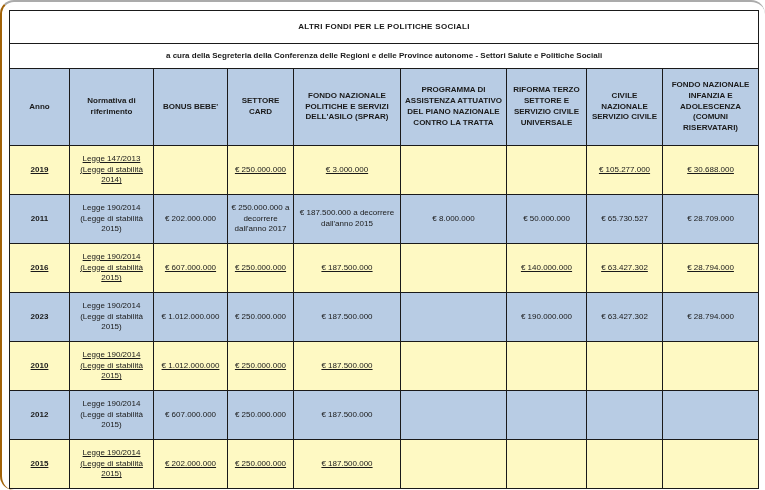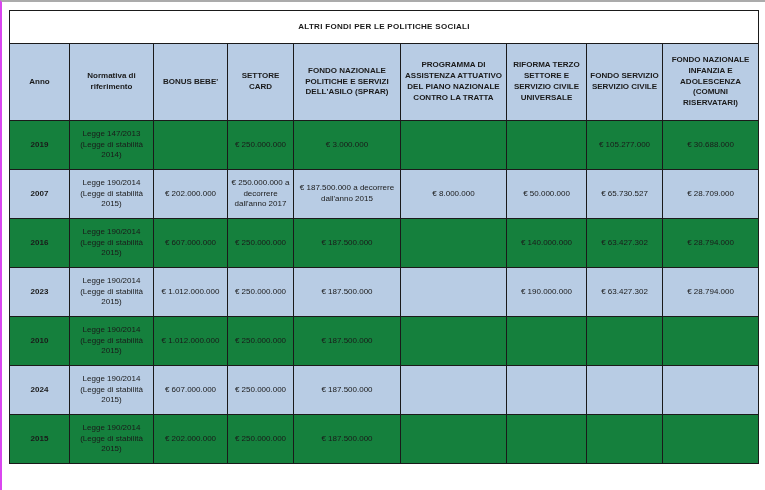--- a/index.html
+++ b/index.html
@@ -9,23 +9,24 @@
     width: 765px;
     height: 490px;
     font-family: "Liberation Sans", "DejaVu Sans", sans-serif;
     color: #1a1a1a;
     box-sizing: border-box;
   }
   .page {
     width: 765px;
     height: 490px;
     border-top: 2px solid #ababab;
-    border-left: 2px solid #d946ef;
+    border-left: 2px solid #a16207;
     box-sizing: border-box;
     background: #ffffff;
+    border-radius: 14px;
   }
   table.main {
     border-collapse: collapse;
     table-layout: fixed;
     margin: 8px 0 0 7px;
     width: 749px;
   }
   table.main td, table.main th {
     border: 1px solid #1a1a1a;
     padding: 2px 3px;
@@ -49,21 +50,21 @@
     font-size: 8.5px;
     height: 20px;
   }
   tr.header-row th {
     background: #b8cce4;
     font-weight: bold;
     font-size: 8px;
     height: 72px;
   }
   tr.data-row td { height: 44px; }
-  tr.row-light td { background: #15803d; }
+  tr.row-light td { background: #fef9c3; text-decoration: underline; }
   tr.row-dark  td { background: #b8cce4; }
   td.year-cell { font-weight: bold; }
   
   col.c0 { width: 60px; }
   col.c1 { width: 84px; }
   col.c2 { width: 74px; }
   col.c3 { width: 66px; }
   col.c4 { width: 107px; }
   col.c5 { width: 106px; }
   col.c6 { width: 80px; }
@@ -83,45 +84,48 @@
         <col class="c4">
       <col class="c5">
         <col class="c6">
         <col class="c7">
         <col class="c8">
     </colgroup>
     <tbody>
       <tr>
         <td class="title-cell" colspan="9">ALTRI FONDI PER LE POLITICHE SOCIALI</td>
       </tr>
+      <tr>
+        <td class="subtitle-cell" colspan="9">a cura della Segreteria della Conferenza delle Regioni e delle Province autonome - Settori Salute e Politiche Sociali</td>
+      </tr>
       <tr class="header-row">
         <th>Anno</th>
         <th>Normativa di riferimento</th>
         <th>BONUS BEBE'</th>
         <th>SETTORE CARD</th>
         <th>FONDO NAZIONALE POLITICHE E SERVIZI DELL'ASILO (SPRAR)</th>
         <th>PROGRAMMA DI ASSISTENZA ATTUATIVO DEL PIANO NAZIONALE CONTRO LA TRATTA</th>
         <th>RIFORMA TERZO SETTORE E SERVIZIO CIVILE UNIVERSALE</th>
-        <th>FONDO SERVIZIO SERVIZIO CIVILE</th>
+        <th>CIVILE NAZIONALE SERVIZIO CIVILE</th>
         <th>FONDO NAZIONALE INFANZIA E ADOLESCENZA (COMUNI RISERVATARI)</th>
       </tr>
 
     <tr class="data-row row-light">
           <td class="year-cell">2019</td>
           <td>Legge 147/2013 (Legge di stabilità 2014)</td>
           <td></td>
           <td>€ 250.000.000</td>
           <td>€ 3.000.000</td>
           <td></td>
           <td></td>
           <td>€ 105.277.000</td>
           <td>€ 30.688.000</td>
         </tr>
         <tr class="data-row row-dark">
-          <td class="year-cell">2007</td>
+          <td class="year-cell">2011</td>
           <td>Legge 190/2014 (Legge di stabilità 2015)</td>
           <td>€ 202.000.000</td>
           <td>€ 250.000.000 a decorrere dall'anno 2017</td>
           <td>€ 187.500.000 a decorrere dall'anno 2015</td>
           <td>€ 8.000.000</td>
           <td>€ 50.000.000</td>
           <td>€ 65.730.527</td>
           <td>€ 28.709.000</td>
         </tr>
         <tr class="data-row row-light">
@@ -151,21 +155,21 @@
           <td>Legge 190/2014 (Legge di stabilità 2015)</td>
           <td>€ 1.012.000.000</td>
           <td>€ 250.000.000</td>
           <td>€ 187.500.000</td>
           <td></td>
           <td></td>
           <td></td>
           <td></td>
         </tr>
         <tr class="data-row row-dark">
-          <td class="year-cell">2024</td>
+          <td class="year-cell">2012</td>
           <td>Legge 190/2014 (Legge di stabilità 2015)</td>
           <td>€ 607.000.000</td>
           <td>€ 250.000.000</td>
           <td>€ 187.500.000</td>
           <td></td>
           <td></td>
           <td></td>
           <td></td>
         </tr>
         <tr class="data-row row-light">

